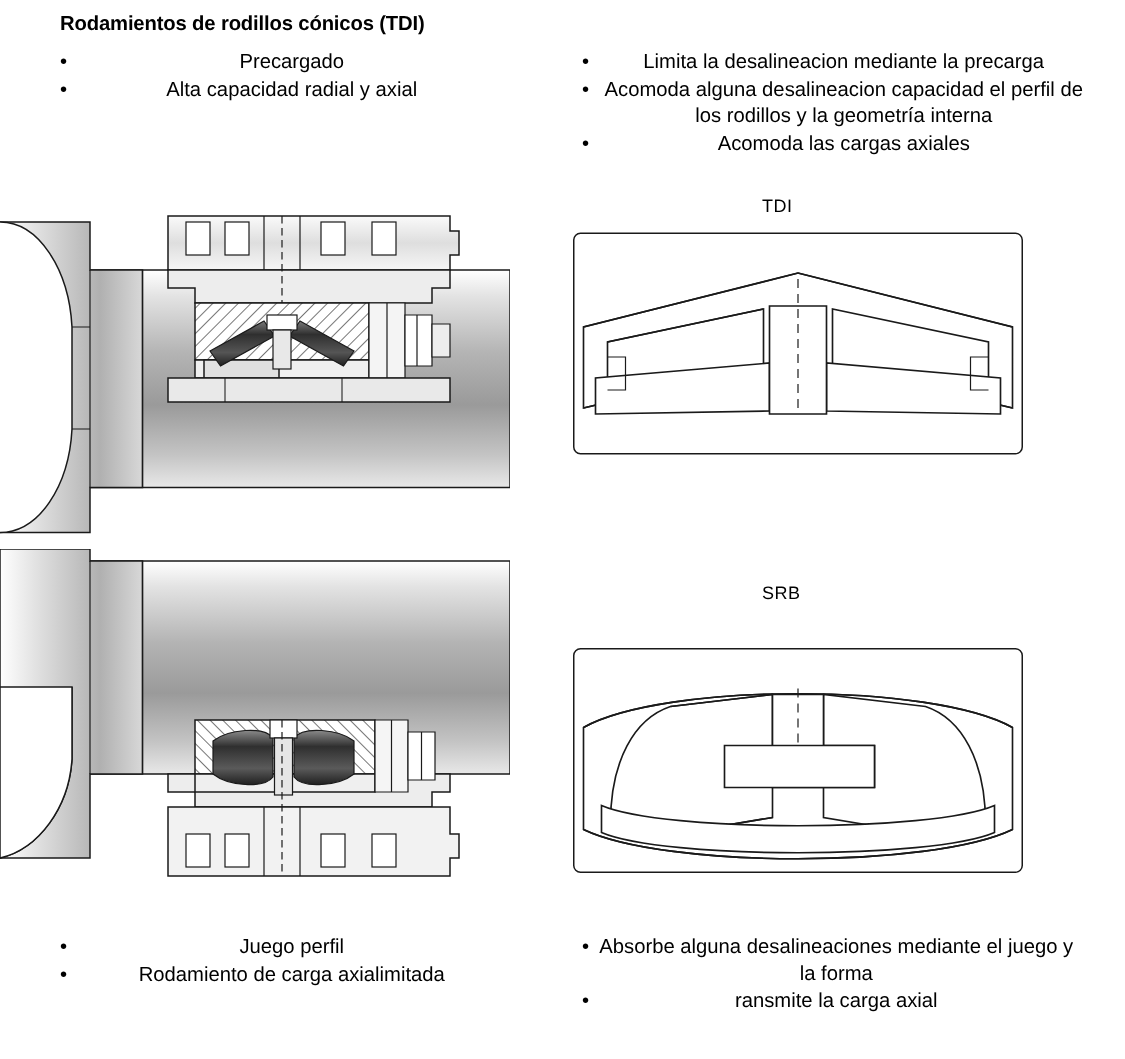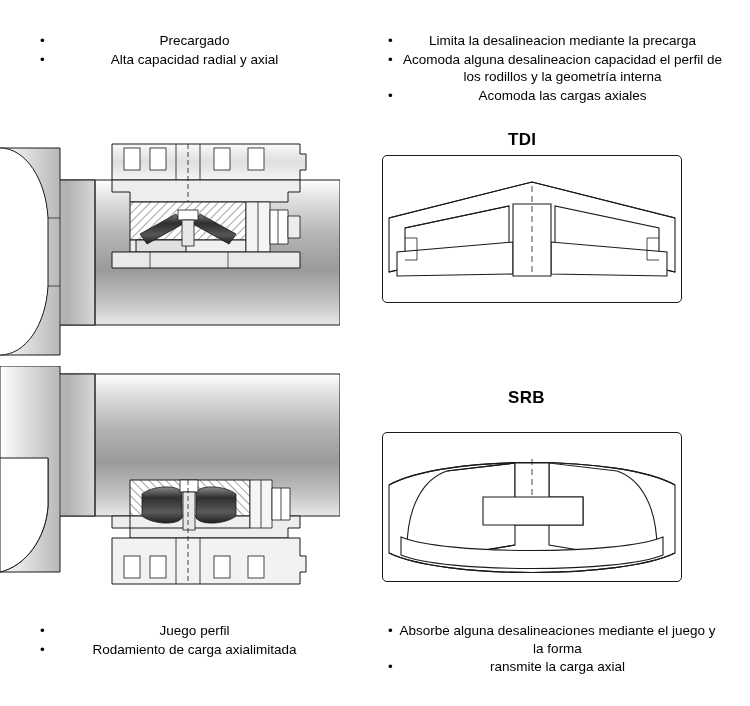--- a/index.html
+++ b/index.html
@@ -45,22 +45,22 @@
     font-size: 13.5px;
     line-height: 17.5px;
   }
   .bullet-text {
     flex: 1 1 auto;
     text-align: center;
   }
 
   .panel-title {
     position: absolute;
-    font-size: 17px;
-    font-weight: bold;
+    font-size: 12px;
+    font-weight: normal;
     letter-spacing: 0.3px;
   }
 
   
   .frame {
     position: absolute;
     border: 1px solid #1a1a1a;
     border-radius: 5px;
     box-sizing: border-box;
     background: #ffffff;
@@ -71,20 +71,21 @@
   }
   .art {
     position: absolute;
   }
 </style>
 </head>
 <body>
 
 <div class="page">
 
+  <div class="heading" style="left:40px; top:8px;">Rodamientos de rodillos cónicos (TDI)</div>
 
   <div class="bullets" style="left:40px; top:32px; width:300px;">
     <div class="bullet-row">
       <span class="bullet-dot">•</span>
       <span class="bullet-text">Precargado</span>
     </div>
     <div class="bullet-row">
       <span class="bullet-dot">•</span>
       <span class="bullet-text">Alta capacidad radial y axial</span>
     </div>

